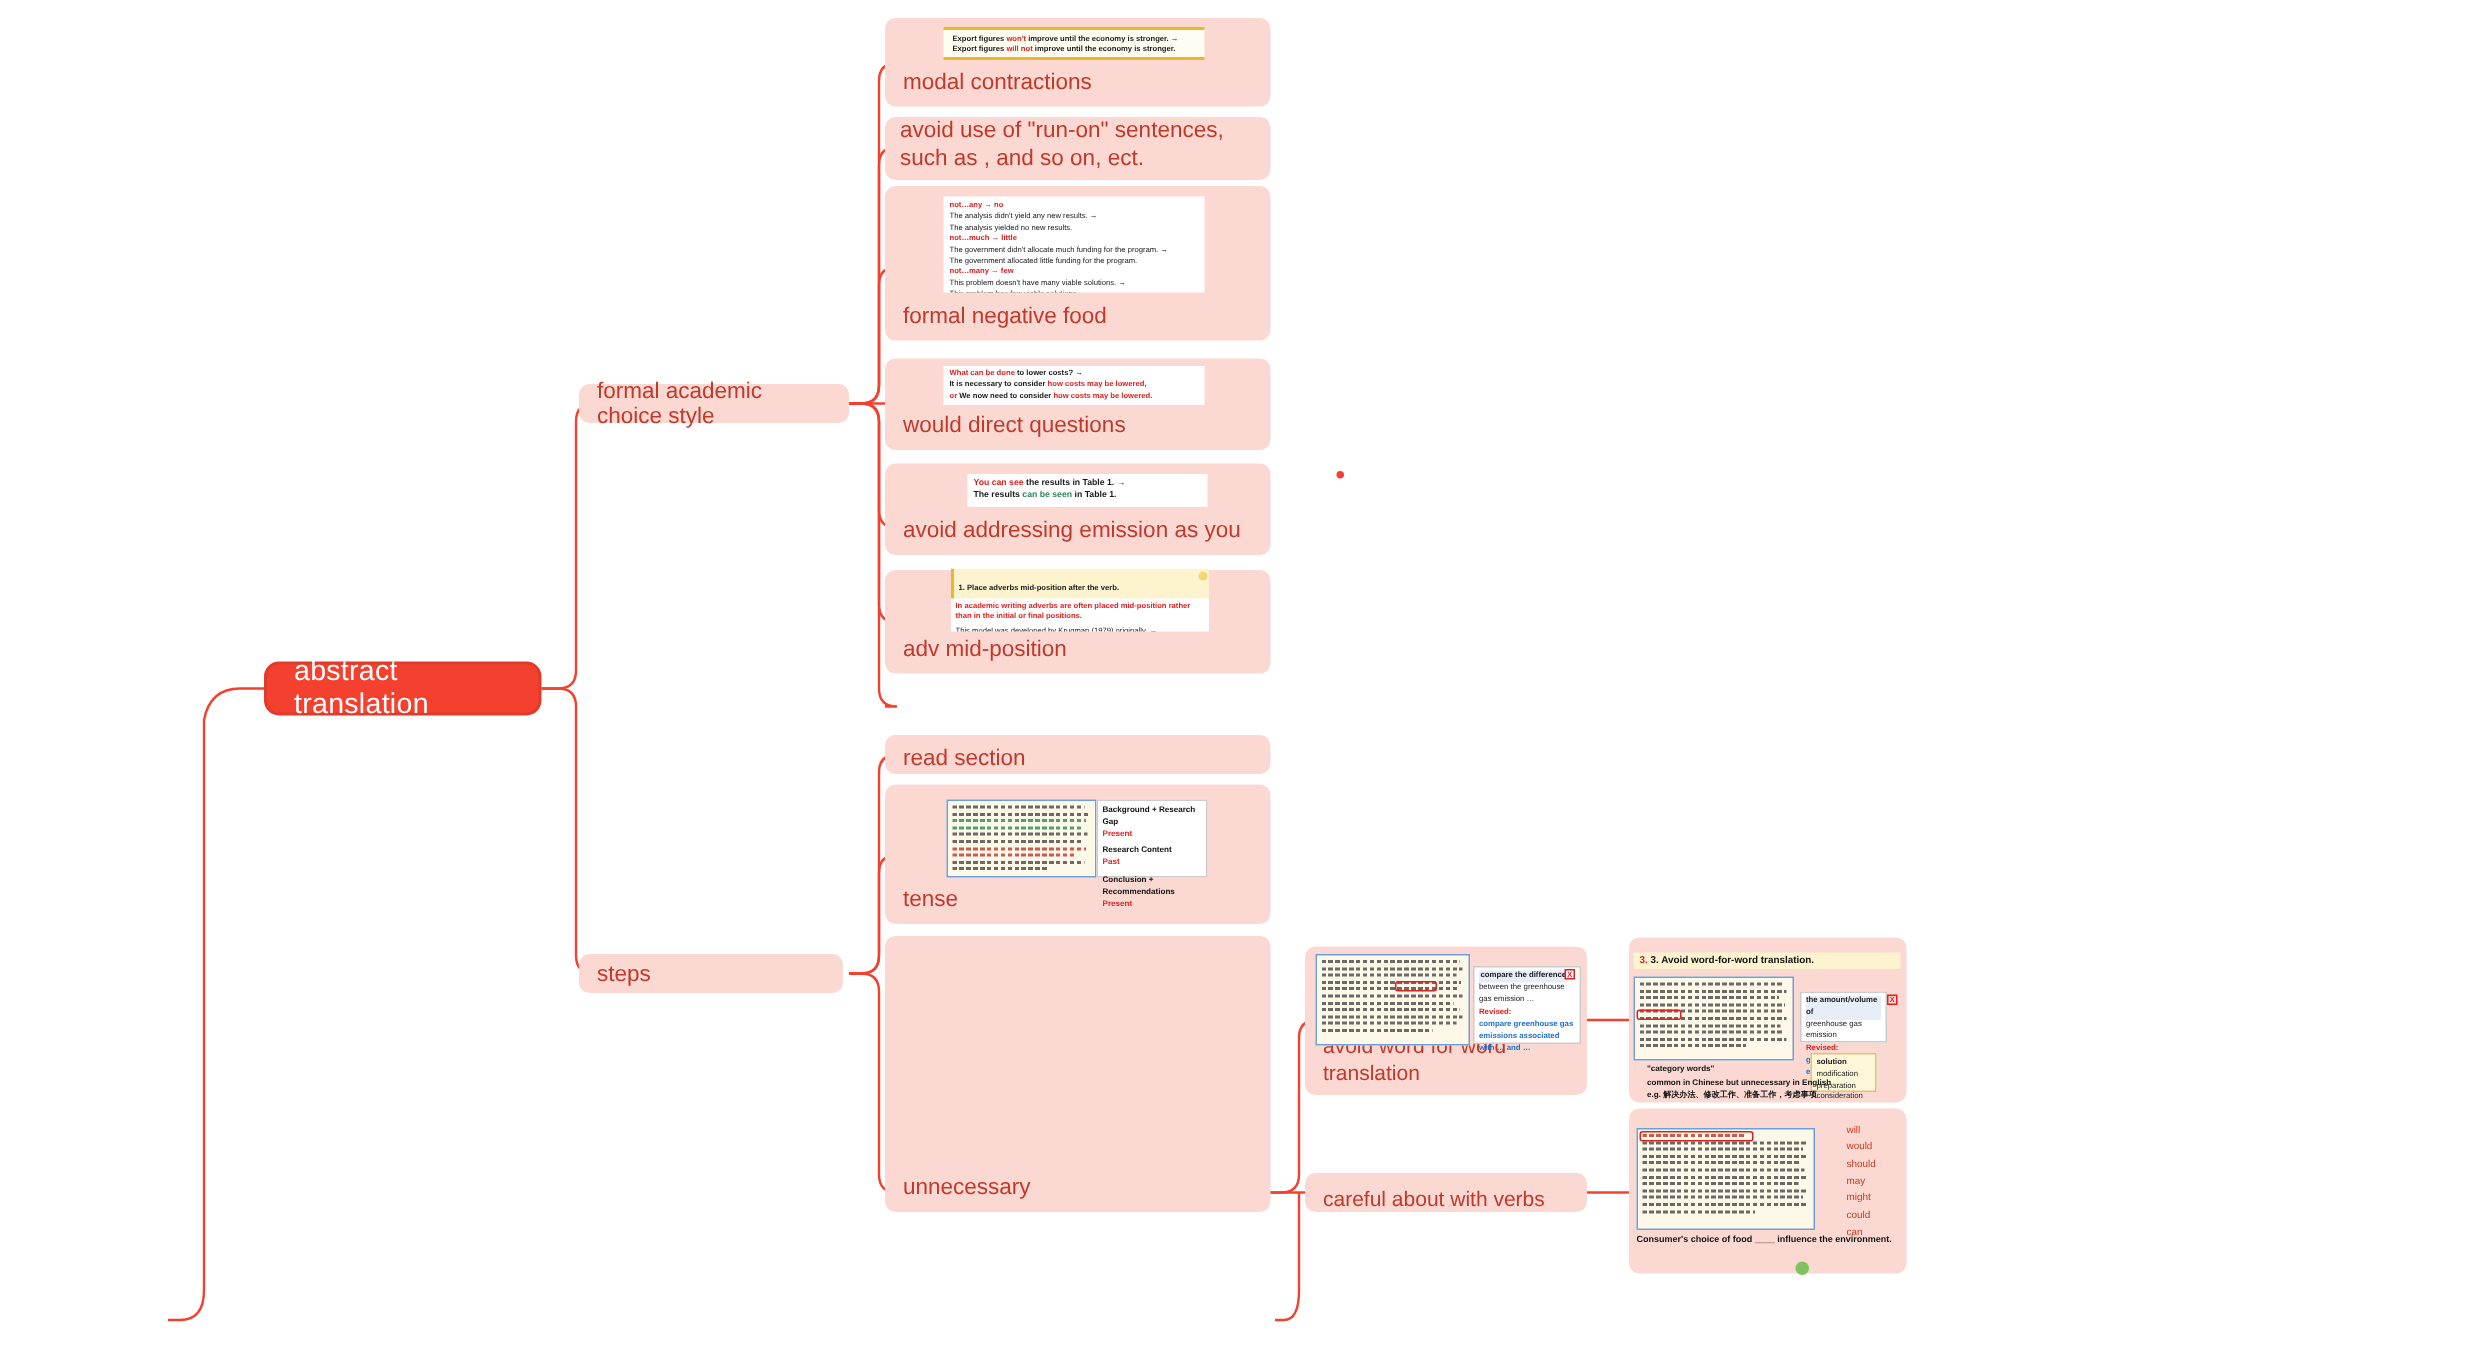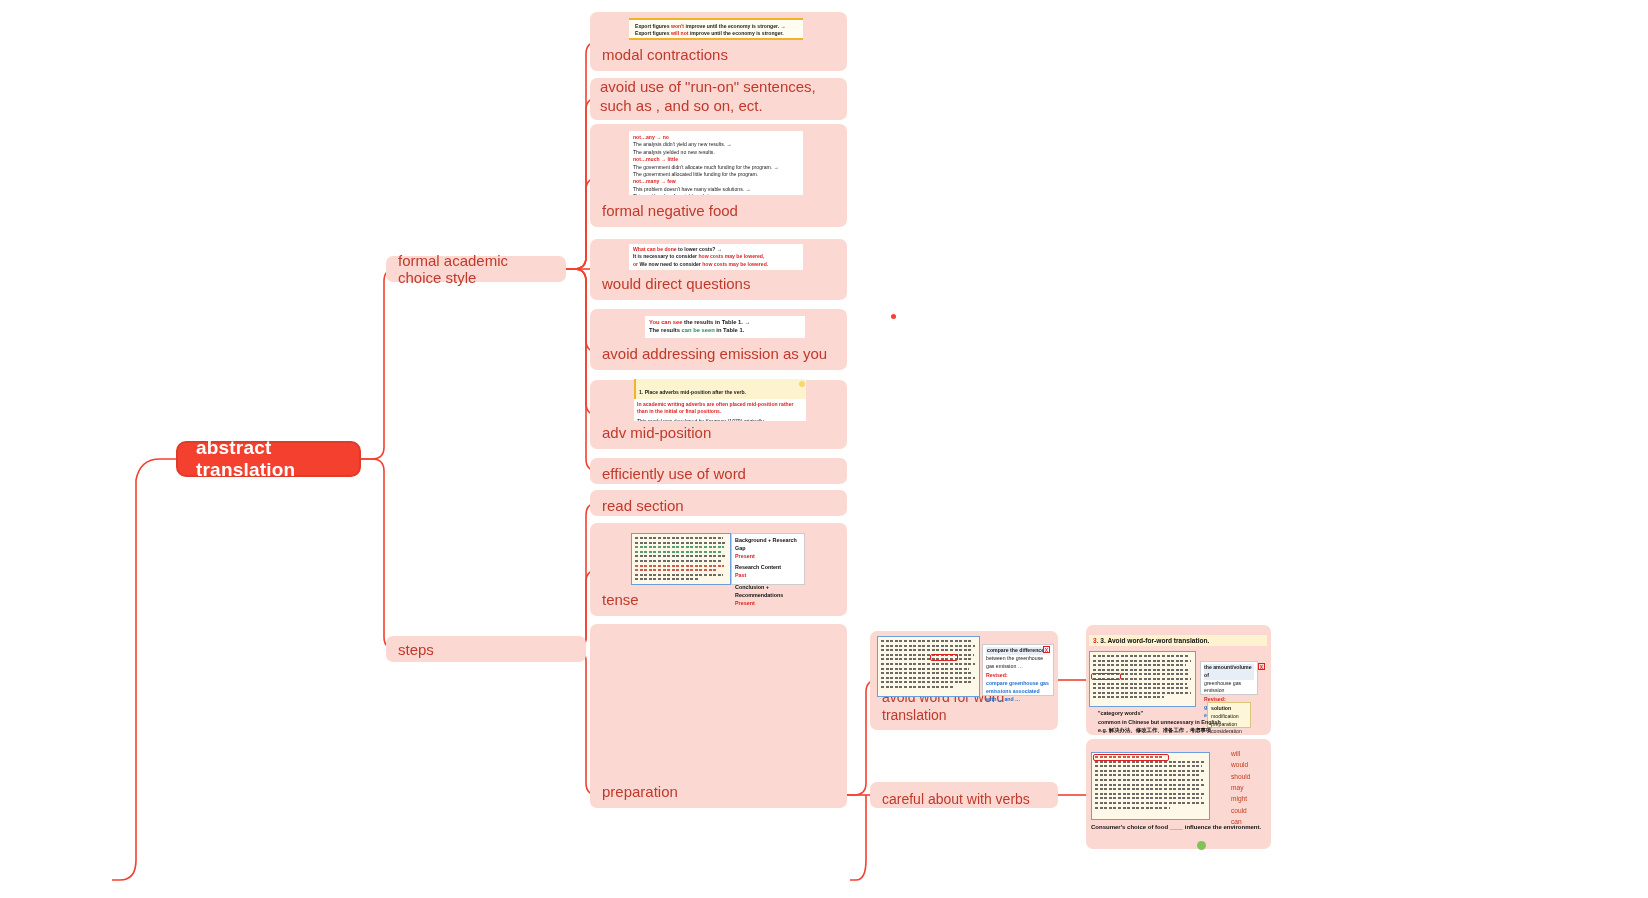--- a/index.html
+++ b/index.html
@@ -30,21 +30,20 @@
     align-items: center;
   }
   .node-root {
     background: #f4402e;
     color: #ffffff;
     border: 2px solid #e03a28;
     font-size: 19px;
     padding: 0 18px;
     border-radius: 10px;
     letter-spacing: .2px;
-    font-weight: bold;
   }
   .node-l1 {
     background: #fbd9d2;
     color: #c0392b;
     font-size: 15px;
     padding: 0 12px;
     border-radius: 7px;
   }
   .node-l2 {
     background: #fbd9d2;
@@ -188,21 +187,21 @@
   </svg>
 
   <div class="node node-root" style="left:176px; top:441px; width:185px; height:36px;">
     <span class="lbl">abstract translation</span>
   </div>
 
   <div class="node node-l1" style="left:386px; top:256px; width:180px; height:26px;">
     <span class="lbl">formal academic choice style</span>
   </div>
 
-  <div class="node node-l1" style="left:386px; top:636px; width:200px; height:26px;">
+  <div class="node node-l1" style="left:386px; top:636px; width:176px; height:26px;">
     <span class="lbl">steps</span>
   </div>
 
   <div class="node node-l2" style="left:590px; top:12px; width:257px; height:59px;">
     <span class="lbl">modal contractions</span>
   </div>
   <div class="hl-box" style="left:629px; top:18px; width:174px; height:22px;">
     <div class="snip-txt">
       <span class="snip-b">Export figures </span><span class="snip-red">won't</span><span class="snip-b"> improve until the economy is stronger. →</span>
     </div>
@@ -271,23 +270,20 @@
       <span class="snip-txt snip-b">1. Place adverbs mid-position after the verb.</span>
     </div>
     <div style="padding:2px 3px;">
       <div class="snip-txt snip-red" style="white-space:normal; width:160px;">In academic writing adverbs are often placed mid-position rather than in the initial or final positions.</div>
       <div class="snip-txt" style="margin-top:2px;">This model was developed by Krugman (1979) originally. →</div>
 
     </div>
   </div>
   <div style="position:absolute; left:799px; top:381px; width:6px; height:6px; border-radius:50%; background:#f5d76e;"></div>
 
-  <div class="node node-l2" style="left:590px; top:458px; width:257px; height:26px;">
-    <span class="lbl" style="padding-bottom:0;">efficiently use of word</span>
-  </div>
 
   <div class="node node-l2" style="left:590px; top:490px; width:257px; height:26px;">
     <span class="lbl" style="padding-bottom:0;">read  section</span>
   </div>
 
   <div class="node node-l2" style="left:590px; top:523px; width:257px; height:93px;">
     <span class="lbl">tense</span>
   </div>
   <div class="cn-doc" style="left:631px; top:533px; width:100px; height:52px;">
     <div class="cn-line" style="width:96%"></div>
@@ -310,21 +306,21 @@
       <span>Research Content</span><br>
       <span class="pr">Past</span>
     </div>
     <div class="tense-lab" style="position:relative; left:0; top:0; margin-top:3px;">
       <span>Conclusion + Recommendations</span><br>
       <span class="pr">Present</span>
     </div>
   </div>
 
   <div class="node node-l2" style="left:590px; top:624px; width:257px; height:184px;">
-    <span class="lbl">preparation</span>
+    <span class="lbl">unnecessary</span>
   </div>
 
   <div class="node node-l2" style="left:870px; top:631px; width:188px; height:99px;">
     <span class="lbl" style="font-size:14px;">avoid word for word translation</span>
   </div>
   <div class="cn-doc" style="left:877px; top:636px; width:103px; height:61px;">
     <div class="cn-line" style="width:97%"></div>
     <div class="cn-line" style="width:99%"></div>
     <div class="cn-line" style="width:95%"></div>
     <div class="cn-line" style="width:98%"></div>

